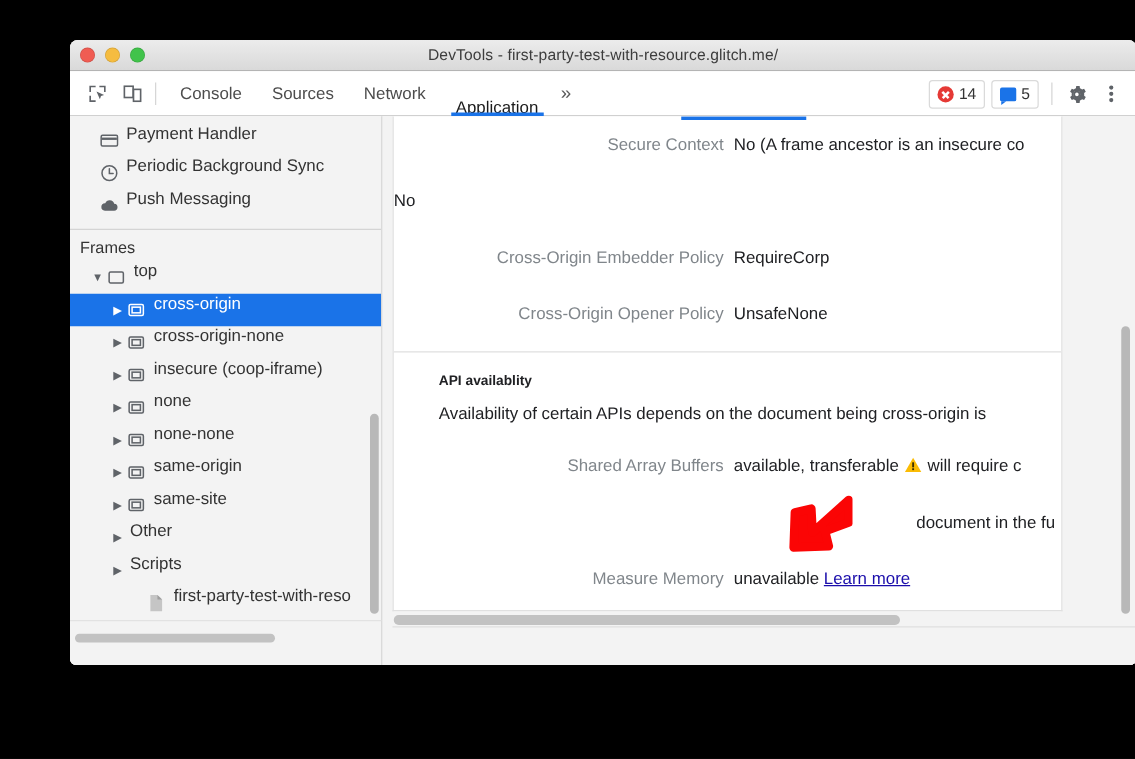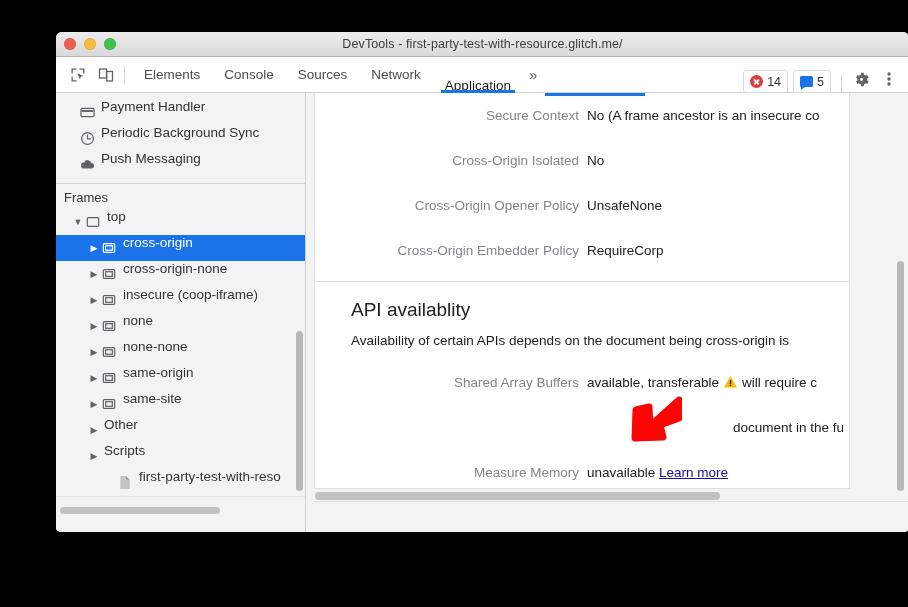--- a/index.html
+++ b/index.html
@@ -103,21 +103,21 @@
     display: flex; align-items: center;
     padding: 0 10px 0 6px;
     font-size: 15px;
     color: #5a5a5a;
     cursor: default;
   }
 
   .tb-right {
     position: absolute;
     right: 6px; top: 0; height: 36px;
-    display: flex; align-items: flex-end;
+    display: flex; align-items: center;
   }
   .counter {
     display: flex; align-items: center; gap: 4px;
     height: 21px;
     padding: 0 6px;
     border: 1px solid #dadada;
     border-radius: 3px;
     margin-right: 5px;
     background: #fff;
     font-size: 12.5px;
@@ -282,22 +282,22 @@
   .val {
     font-size: 13.5px;
     color: #202124;
     line-height: 45px;
     white-space: nowrap;
   }
 
   .hr-sep { height:1px; background:#e0e0e0; margin-top: 8px; }
 
   .api-head {
-    font-size: 19px;
-    font-weight: normal;
+    font-size: 11px;
+    font-weight: bold;
     color: #202124;
     padding: 17px 0 0 36px;
   }
   .api-desc {
     font-size: 13.5px;
     color: #202124;
     padding: 12px 0 0 36px;
     white-space: nowrap;
   }
   .warn-tri {
@@ -395,23 +395,20 @@
         <svg width="16" height="16" viewBox="0 0 16 16">
           <rect x="1.5" y="2" width="7" height="9" fill="none" stroke="#5f6368" stroke-width="1.3"></rect>
           <rect x="8.8" y="4.5" width="5.7" height="9.5" fill="#fff" stroke="#5f6368" stroke-width="1.3"></rect>
         </svg>
       </div>
 
       <div class="tb-sep"></div>
 
       <div class="tabs">
         <div class="tab">
-            <span>Elements</span>
-          </div>
-        <div class="tab">
             <span>Console</span>
           </div>
         <div class="tab">
             <span>Sources</span>
           </div>
         <div class="tab">
             <span>Network</span>
           </div>
         <div class="tab active">
             <span>Application</span>
@@ -610,30 +607,29 @@
 
         <div class="content-pane">
           <div class="topblue"></div>
 
           <div class="rows-block">
             <div class="inforow">
               <div class="lbl">Secure Context</div>
               <div class="val">No  (A frame ancestor is an insecure co</div>
             </div>
             <div class="inforow">
-              <div class="lbl">Cross-Origin Isolated</div>
               <div class="val">No</div>
+            </div>
+            <div class="inforow">
+              <div class="lbl">Cross-Origin Embedder Policy</div>
+              <div class="val">RequireCorp</div>
             </div>
             <div class="inforow">
               <div class="lbl">Cross-Origin Opener Policy</div>
               <div class="val">UnsafeNone</div>
-            </div>
-            <div class="inforow">
-              <div class="lbl">Cross-Origin Embedder Policy</div>
-              <div class="val">RequireCorp</div>
             </div>
           </div>
 
           <div class="hr-sep"></div>
 
           <div class="api-head">API availablity</div>
           <div class="api-desc">Availability of certain APIs depends on the document being cross-origin is</div>
 
           <div class="inforow" style="margin-top:12px">
             <div class="lbl">Shared Array Buffers</div>

